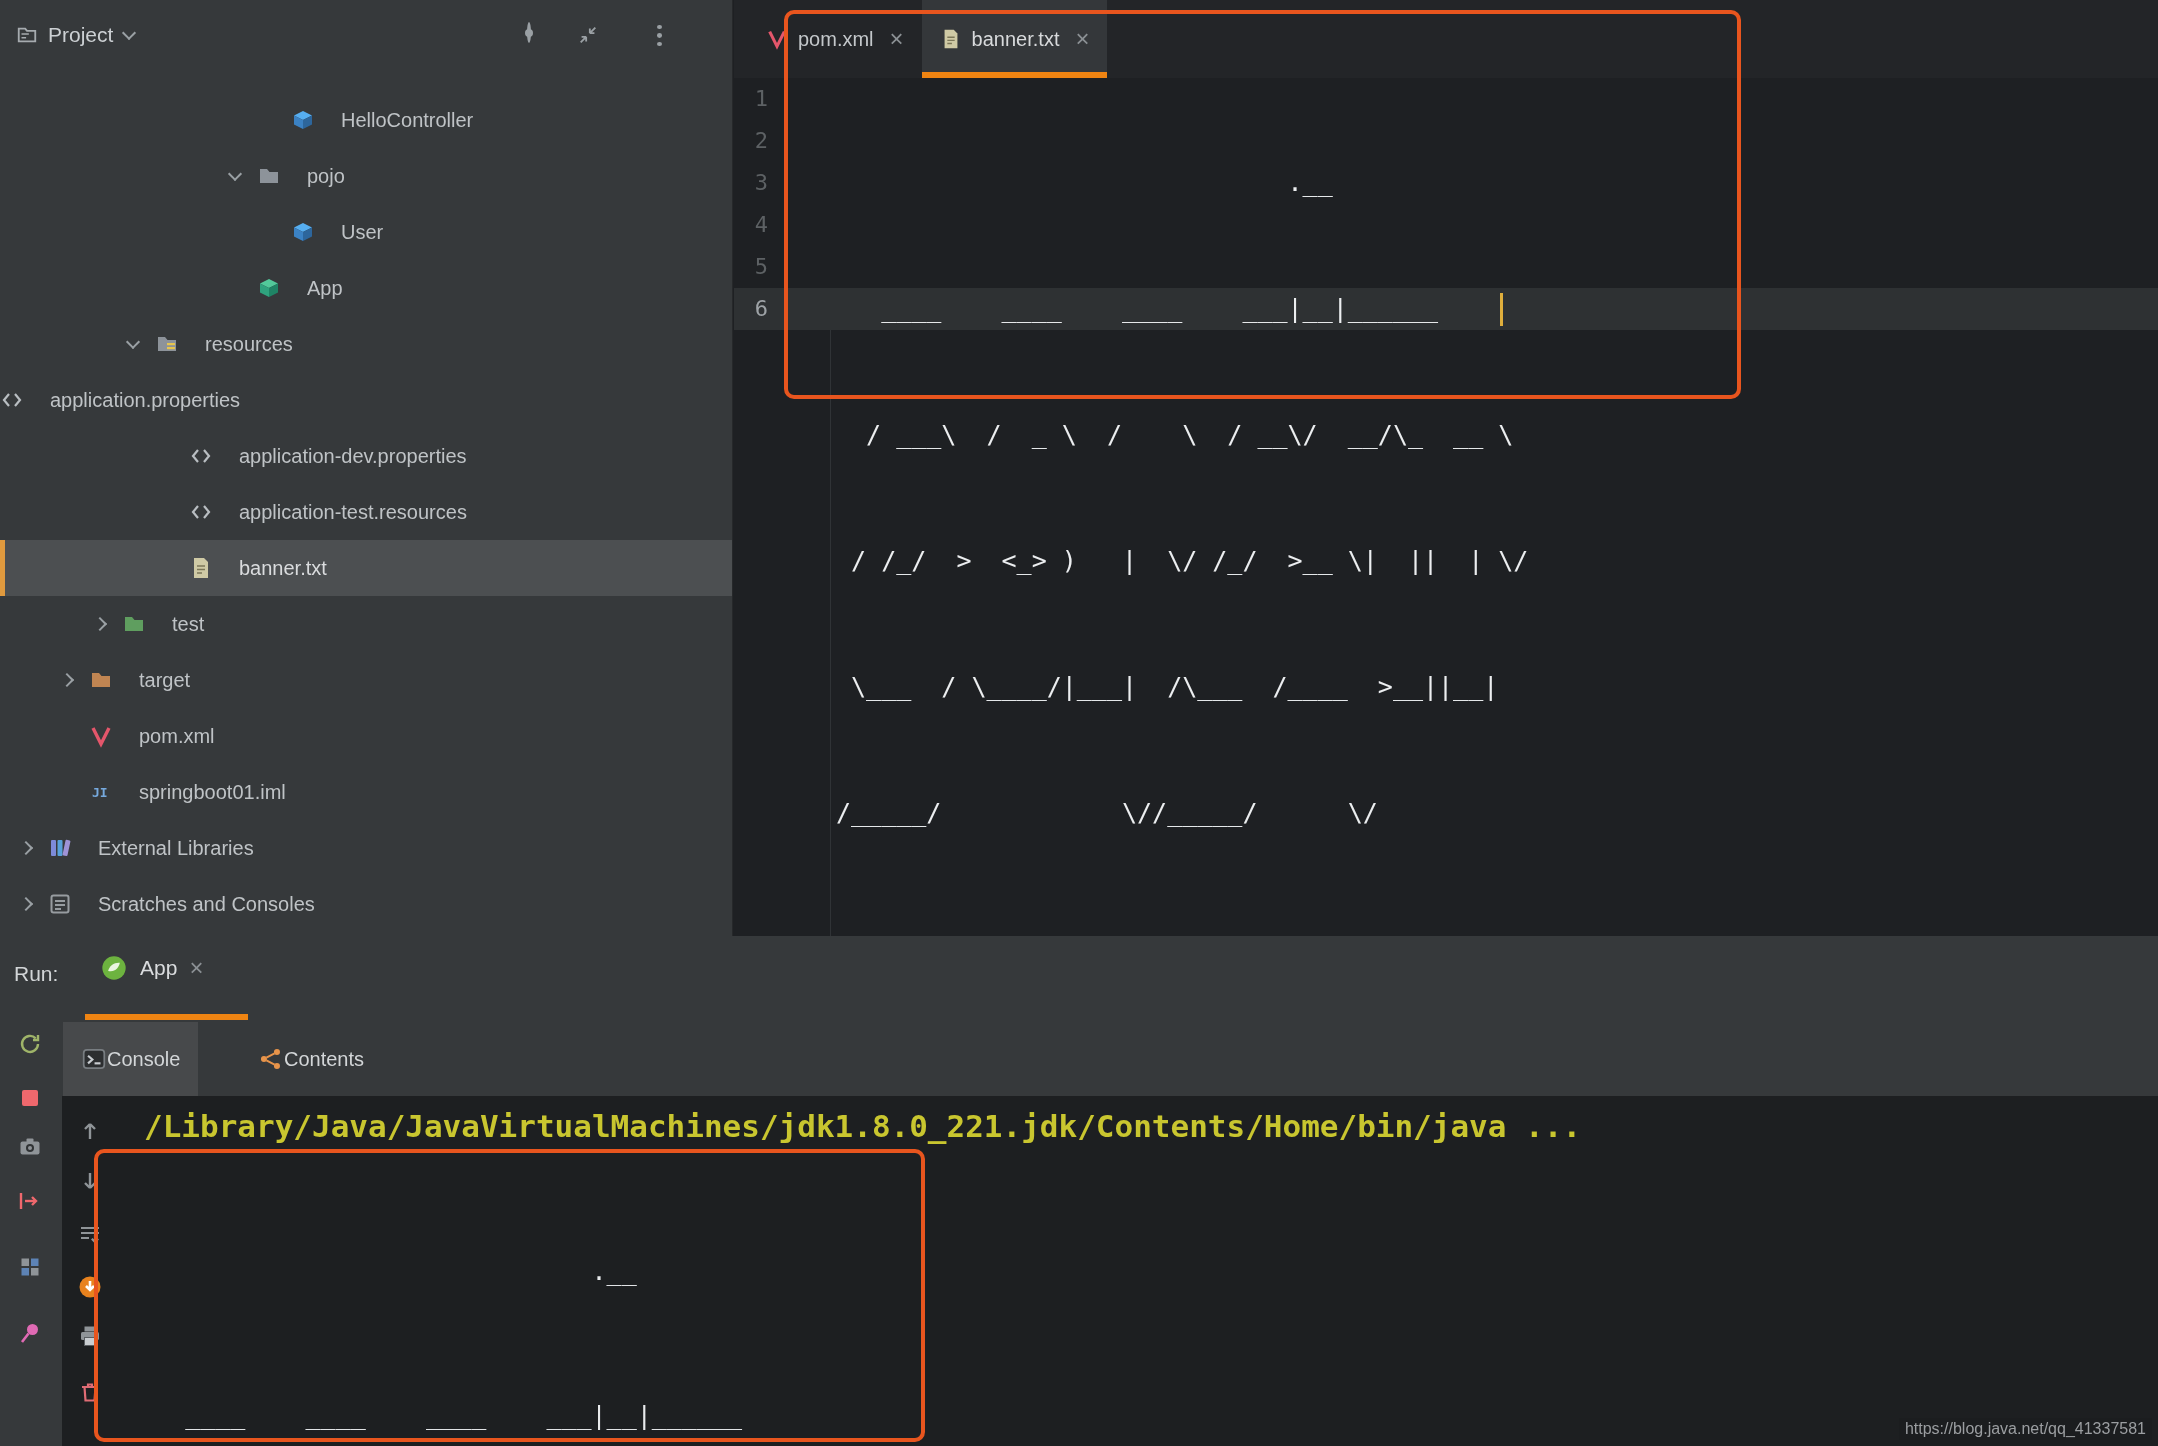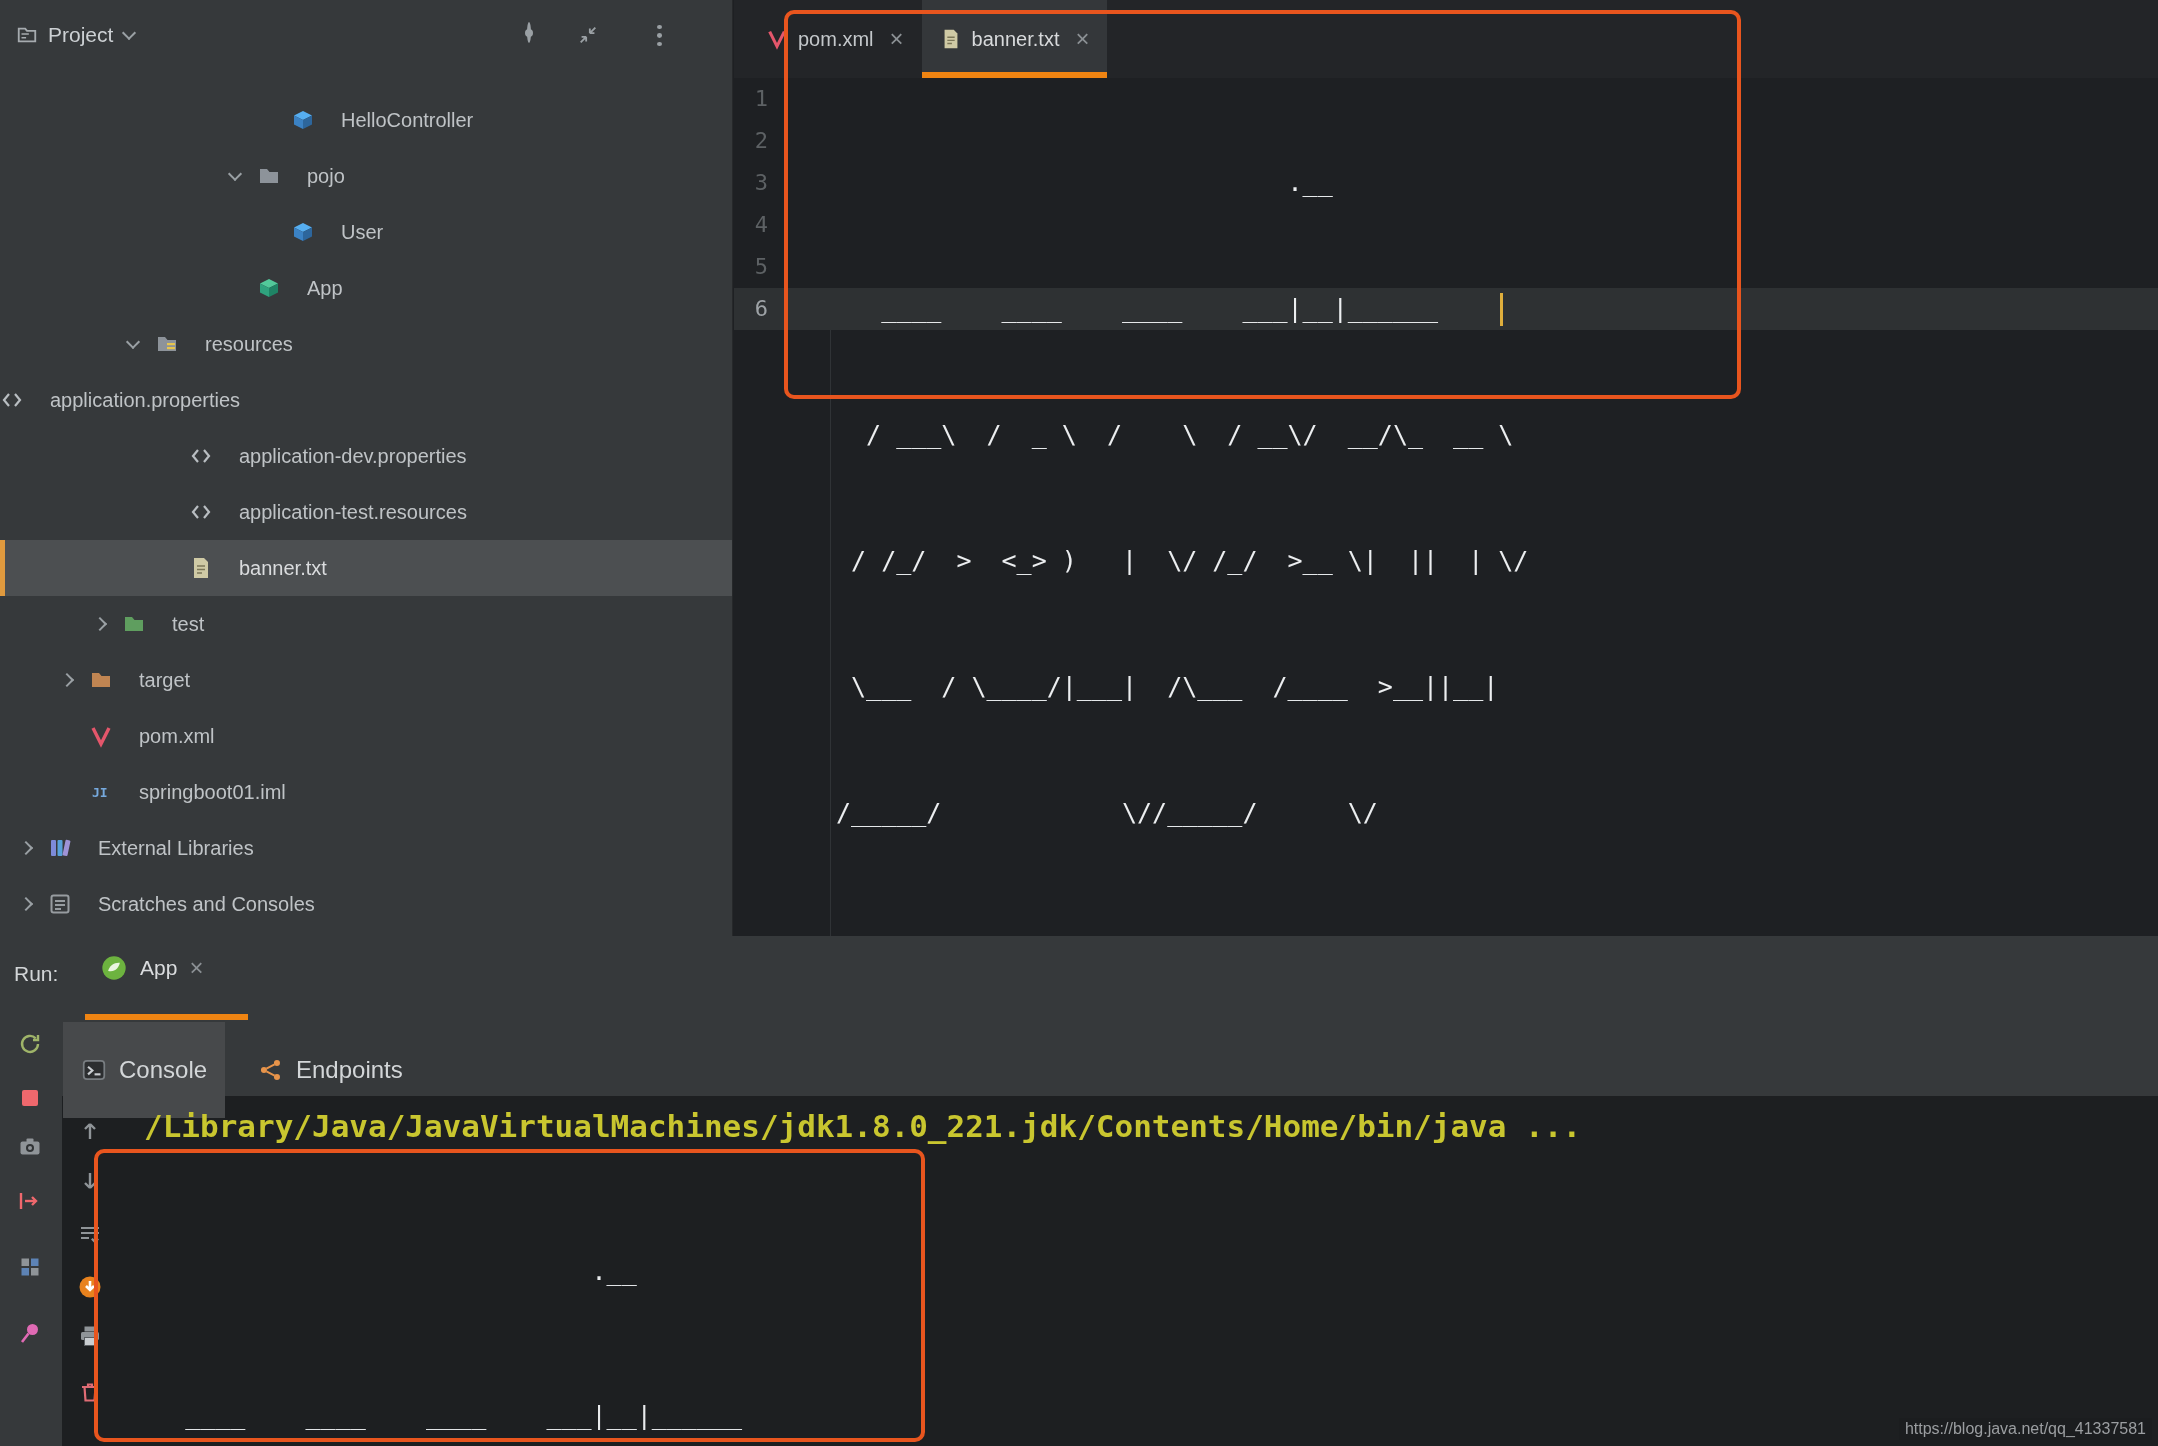--- a/index.html
+++ b/index.html
@@ -51,21 +51,21 @@
   
   #run-panel{position:absolute;left:0;top:936px;width:2158px;height:510px;background:#1d1f21}
   #run-header{position:absolute;left:0;top:0;width:100%;height:86px;background:#36393b}
   #run-label{position:absolute;left:14px;top:26px;font-size:21px;color:#d2d5d7}
   #app-tab{position:absolute;left:100px;top:18px;display:flex;align-items:center;gap:12px}
   #app-tab .spring{width:28px;height:28px}
   #app-tab .lbl{font-size:21px;color:#dadcde}
   #app-tab .ex{font-size:24px;color:#8b9094}
   #run-underline{position:absolute;left:85px;top:78px;width:163px;height:6px;background:#ef8412}
   #tool-tabs{position:absolute;left:0;top:86px;width:100%;height:74px;background:#36393b}
-  .ttab{position:absolute;top:0;height:96px;display:flex;align-items:center;gap:12px;padding:0 18px;font-size:24px;color:#d3d6d8}
+  .ttab{position:absolute;top:0;height:74px;display:flex;align-items:center;padding:0 18px;font-size:20px;color:#d3d6d8}
   #tab-console{left:63px;background:#47494b}
   #tab-endpoints{left:240px}
   .ttab .ticn{width:26px;height:26px}
   .ttab .ticn svg{width:100%;height:100%}
   #run-strip{position:absolute;left:0;top:160px;width:62px;bottom:0;background:#36393b}
   .ric{position:absolute;width:24px;height:24px}
   .ric svg{width:100%;height:100%}
   #console-cmd{position:absolute;left:144px;top:172px;font-family:"DejaVu Sans Mono",monospace;
                font-weight:bold;font-size:31px;color:#c9c62f;white-space:pre}
   #console-art{position:absolute;left:140px;top:216px;font-family:"DejaVu Sans Mono",monospace;
@@ -360,21 +360,21 @@
       </div>
       <div class="ttab" id="tab-endpoints">
         <span class="ticn">
             <svg viewBox="0 0 24 24">
               <circle cx="5.5" cy="12" r="2.8" fill="#e8944a"></circle>
               <circle cx="17.5" cy="5.5" r="2.8" fill="#e8944a"></circle>
               <circle cx="17.5" cy="18.5" r="2.8" fill="#e8944a"></circle>
               <path d="M7.8 10.8l7.5-4M7.8 13.2l7.5 4" stroke="#e8944a" stroke-width="1.8"></path>
             </svg>
           </span>
-        <span>Endpoints</span>
+        <span>Contents</span>
       </div>
     </div>
 
     <div id="run-strip"></div>
 
     <span class="ric" style="left:18px;top:96px">
         <svg viewBox="0 0 24 24" fill="none">
           <path d="M20 12a8 8 0 1 1-2.3-5.7" stroke="#9fb469" stroke-width="2.4"></path>
           <path d="M20 3v5h-5" stroke="#9fb469" stroke-width="2.4"></path>
         </svg>

